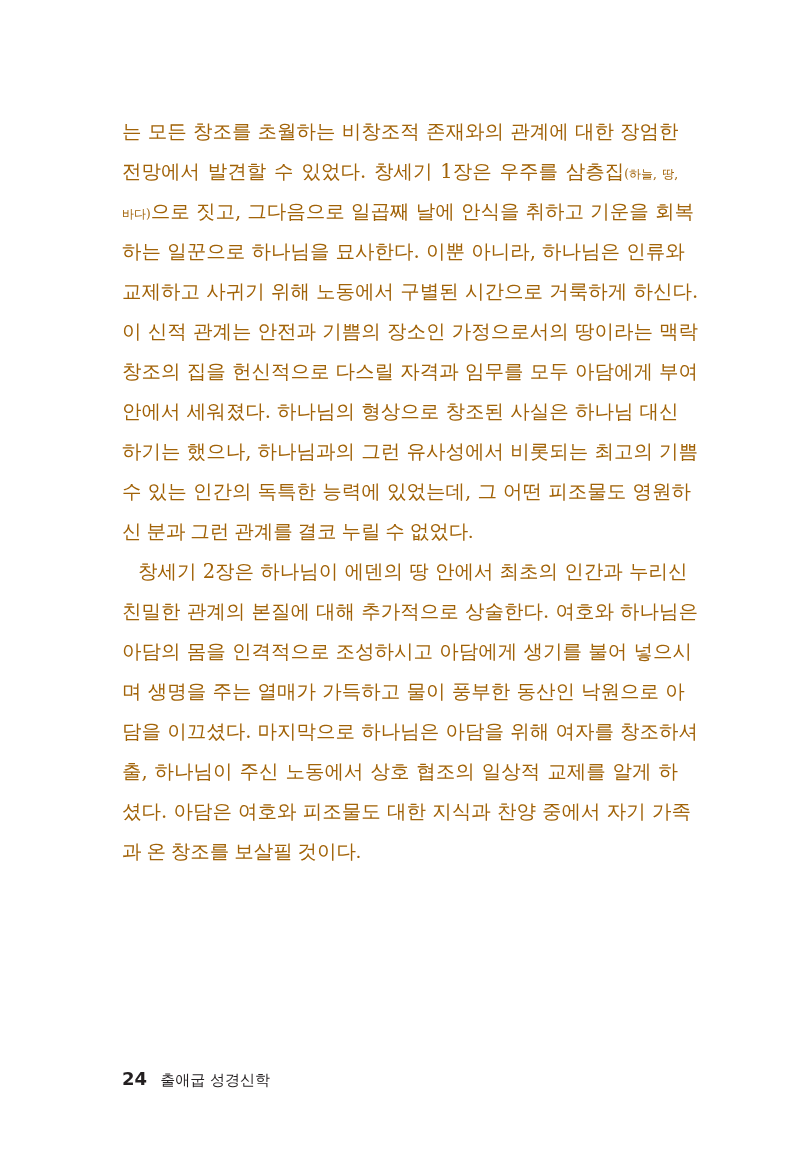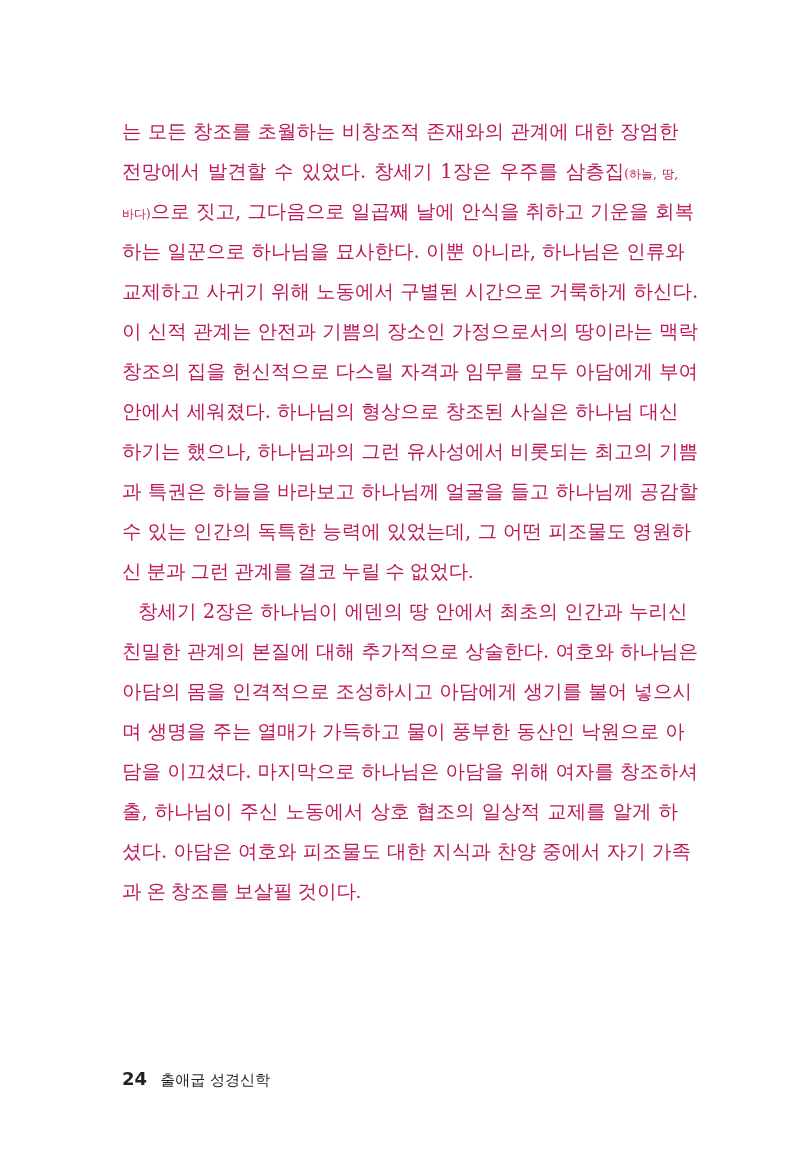--- a/index.html
+++ b/index.html
@@ -20,21 +20,21 @@
       width: 800px; height: 1173px;
       background: #ffffff;
     }
     .body-text {
       position: absolute;
       left: 122px;
       top: 112px;
       width: 556px;
       font-family: "DejaVu Serif", "Liberation Serif", serif;
       font-size: 19.5px;
-      color: #be185d;
+      color: #a16207;
     }
     .line {
       height: 40px;
       line-height: 40px;
       white-space: nowrap;
       text-align: justify;
       text-align-last: justify;
       overflow: visible;
     }
     .line.last {
@@ -74,21 +74,20 @@
   <div class="body-text">
     <div class="line"><span>는 모든 창조를 초월하는 비창조적 존재와의 관계에 대한 장엄한</span></div>
     <div class="line"><span>전망에서 발견할 수 있었다. 창세기 1장은 우주를 삼층집</span><span class="small">(하늘, 땅,</span></div>
     <div class="line"><span class="small">바다)</span><span>으로 짓고, 그다음으로 일곱째 날에 안식을 취하고 기운을 회복</span></div>
     <div class="line"><span>하는 일꾼으로 하나님을 묘사한다. 이뿐 아니라, 하나님은 인류와</span></div>
     <div class="line"><span>교제하고 사귀기 위해 노동에서 구별된 시간으로 거룩하게 하신다.</span></div>
     <div class="line"><span>이 신적 관계는 안전과 기쁨의 장소인 가정으로서의 땅이라는 맥락</span></div>
     <div class="line"><span>창조의 집을 헌신적으로 다스릴 자격과 임무를 모두 아담에게 부여</span></div>
     <div class="line"><span>안에서 세워졌다. 하나님의 형상으로 창조된 사실은 하나님 대신</span></div>
     <div class="line"><span>하기는 했으나, 하나님과의 그런 유사성에서 비롯되는 최고의 기쁨</span></div>
-    <div class="line"><span>과 특권은 하늘을 바라보고 하나님께 얼굴을 들고 하나님께 공감할</span></div>
     <div class="line"><span>수 있는 인간의 독특한 능력에 있었는데, 그 어떤 피조물도 영원하</span></div>
     <div class="line last"><span>신 분과 그런 관계를 결코 누릴 수 없었다.</span></div>
     <div class="line indent"><span>창세기 2장은 하나님이 에덴의 땅 안에서 최초의 인간과 누리신</span></div>
     <div class="line"><span>친밀한 관계의 본질에 대해 추가적으로 상술한다. 여호와 하나님은</span></div>
     <div class="line"><span>아담의 몸을 인격적으로 조성하시고 아담에게 생기를 불어 넣으시</span></div>
     <div class="line"><span>며 생명을 주는 열매가 가득하고 물이 풍부한 동산인 낙원으로 아</span></div>
     <div class="line"><span>담을 이끄셨다. 마지막으로 하나님은 아담을 위해 여자를 창조하셔</span></div>
     <div class="line"><span>출, 하나님이 주신 노동에서 상호 협조의 일상적 교제를 알게 하</span></div>
     <div class="line"><span>셨다. 아담은 여호와 피조물도 대한 지식과 찬양 중에서 자기 가족</span></div>
     <div class="line last"><span>과 온 창조를 보살필 것이다.</span></div>

